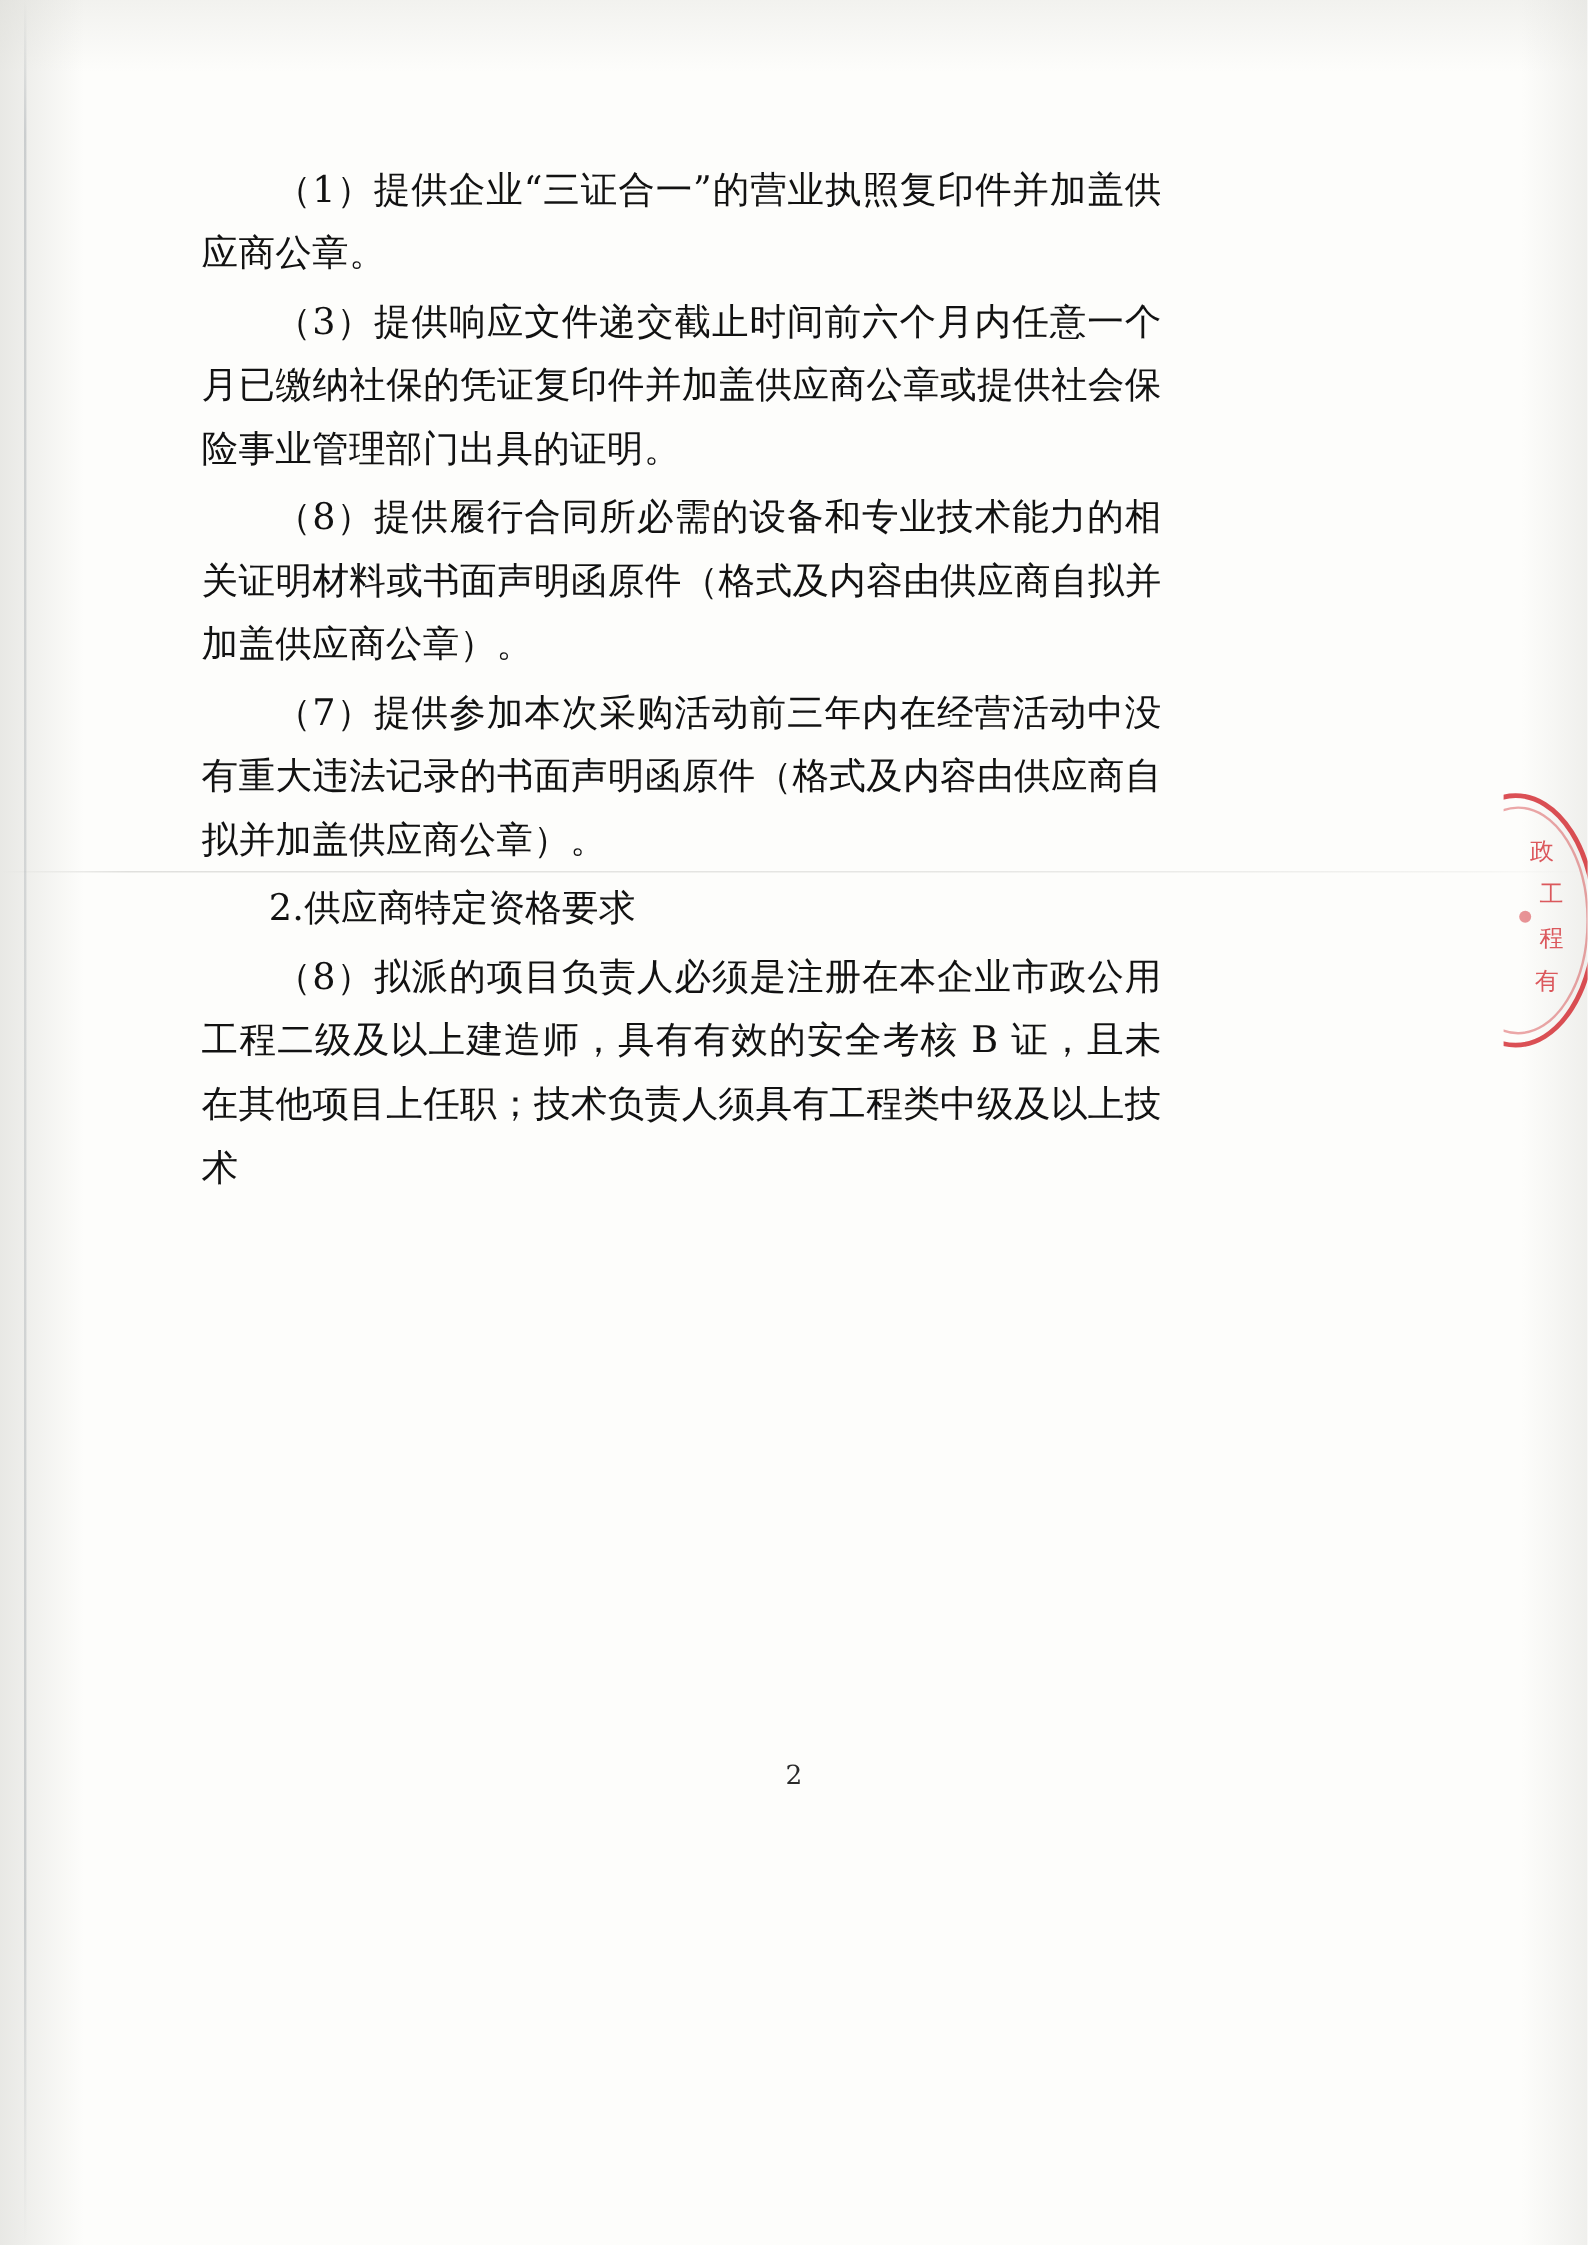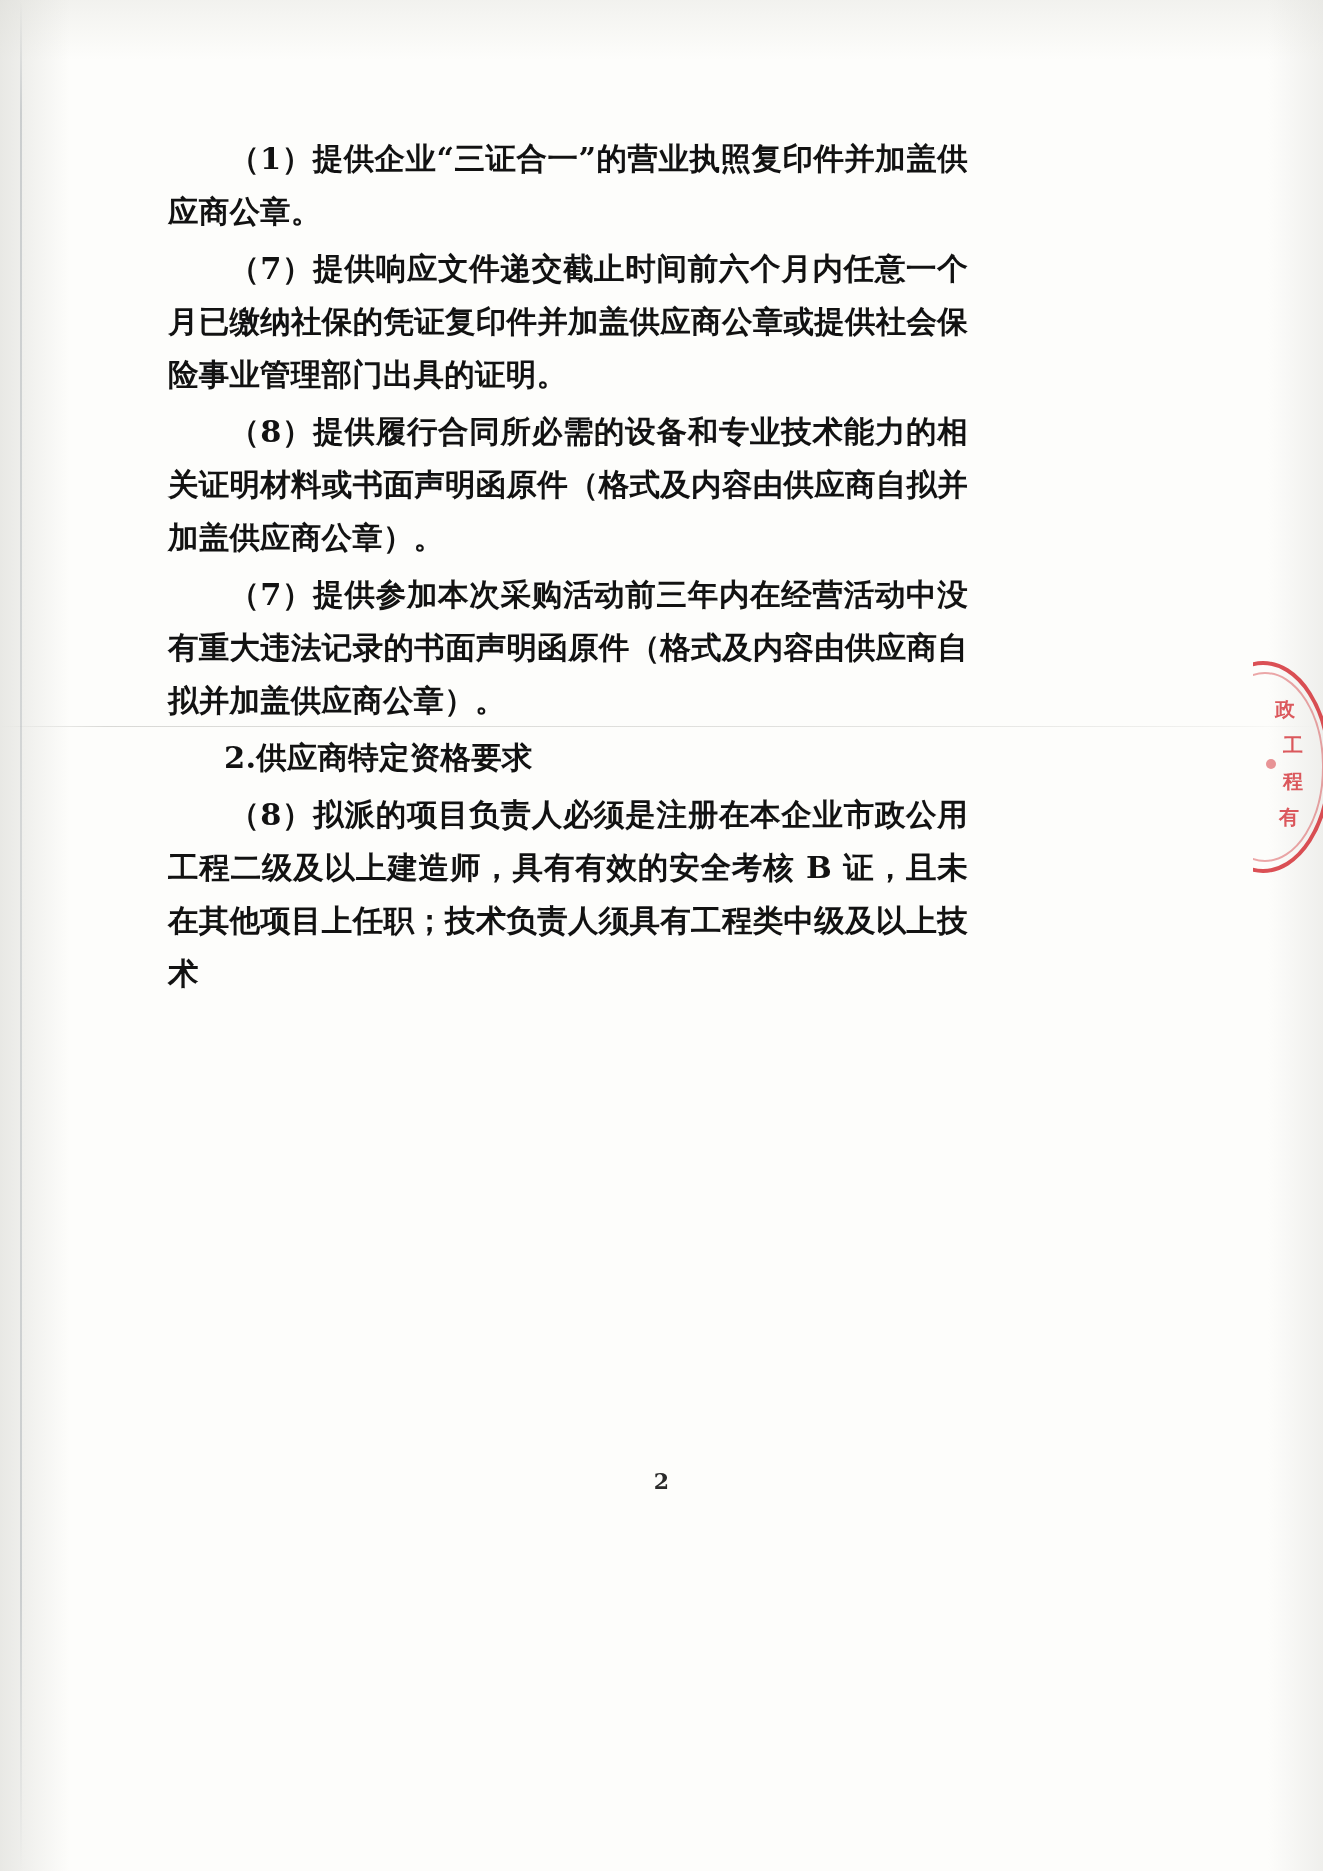--- a/index.html
+++ b/index.html
@@ -17,21 +17,20 @@
 
   
   .page {
     position: absolute;
     inset: 0;
     background:
       linear-gradient(to right, rgba(215,215,210,0.55) 0px, rgba(255,255,255,0) 70px),
       linear-gradient(to left, rgba(222,222,218,0.45) 0px, rgba(255,255,255,0) 55px),
       linear-gradient(to bottom, rgba(225,225,220,0.4) 0px, rgba(255,255,255,0) 60px),
       #fdfdfb;
-    font-weight: bold;
   }
 
   
   .scan-line-v {
     position: absolute;
     left: 20px;
     top: 0;
     bottom: 0;
     width: 2px;
     background: linear-gradient(to bottom,
@@ -104,21 +103,21 @@
 </style>
 </head>
 <body>
 
 <div class="page">
   <div class="scan-line-v"></div>
   <div class="fold-line"></div>
 
   <div class="content">
     <p class="para indent">（1）提供企业“三证合一”的营业执照复印件并加盖供应商公章。</p>
-    <p class="para indent">（7）提供响应文件递交截止时间前六个月内任意一个月已缴纳社保的凭证复印件并加盖供应商公章或提供社会保险事业管理部门出具的证明。</p>
+    <p class="para indent">（3）提供响应文件递交截止时间前六个月内任意一个月已缴纳社保的凭证复印件并加盖供应商公章或提供社会保险事业管理部门出具的证明。</p>
     <p class="para indent">（8）提供履行合同所必需的设备和专业技术能力的相关证明材料或书面声明函原件（格式及内容由供应商自拟并加盖供应商公章）。</p>
     <p class="para indent">（7）提供参加本次采购活动前三年内在经营活动中没有重大违法记录的书面声明函原件（格式及内容由供应商自拟并加盖供应商公章）。</p>
     <p class="para indent-sm">2.供应商特定资格要求</p>
     <p class="para indent">（8）拟派的项目负责人必须是注册在本企业市政公用工程二级及以上建造师，具有有效的安全考核 B 证，且未在其他项目上任职；技术负责人须具有工程类中级及以上技术</p>
   </div>
 
   <div class="page-number">2</div>
 
   <div class="stamp">
     <svg width="78" height="215" viewBox="0 0 78 215" xmlns="http://www.w3.org/2000/svg">

